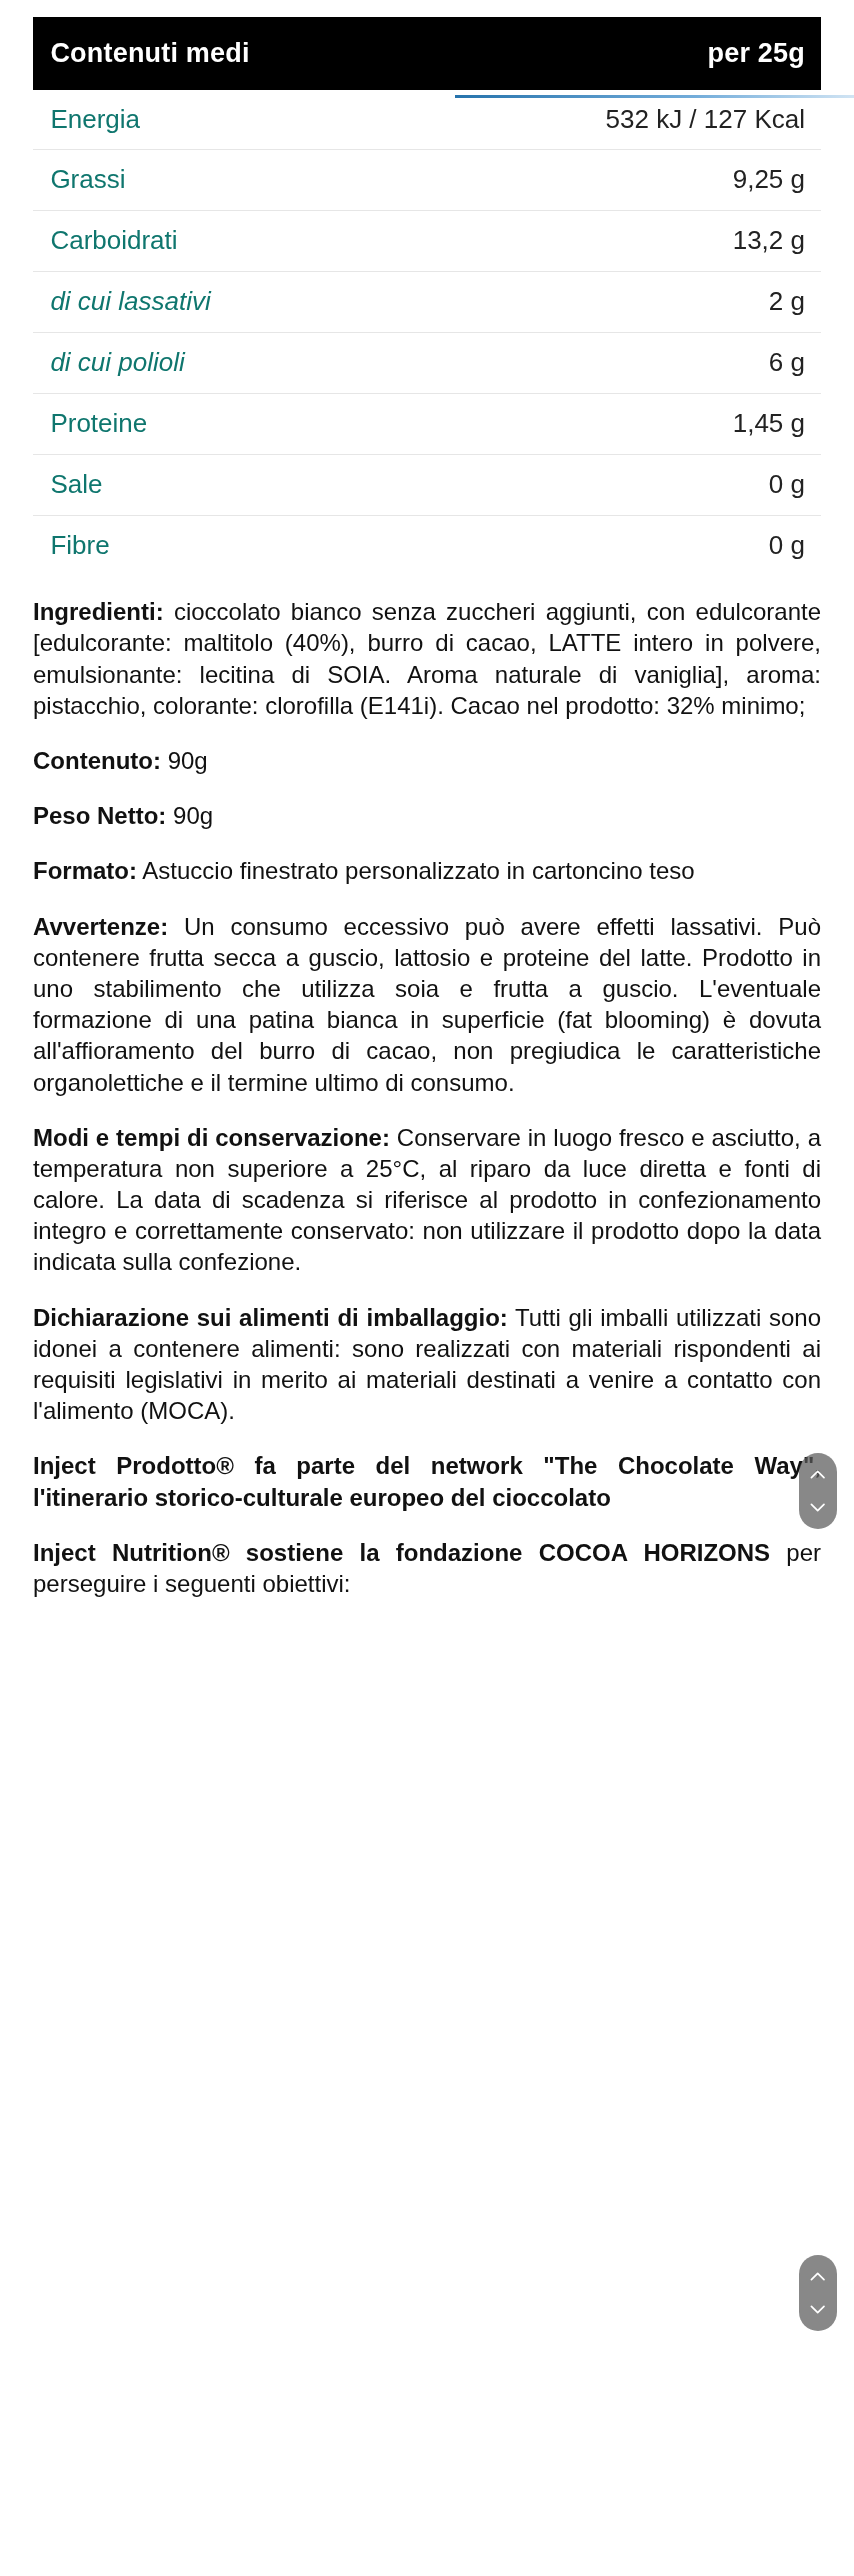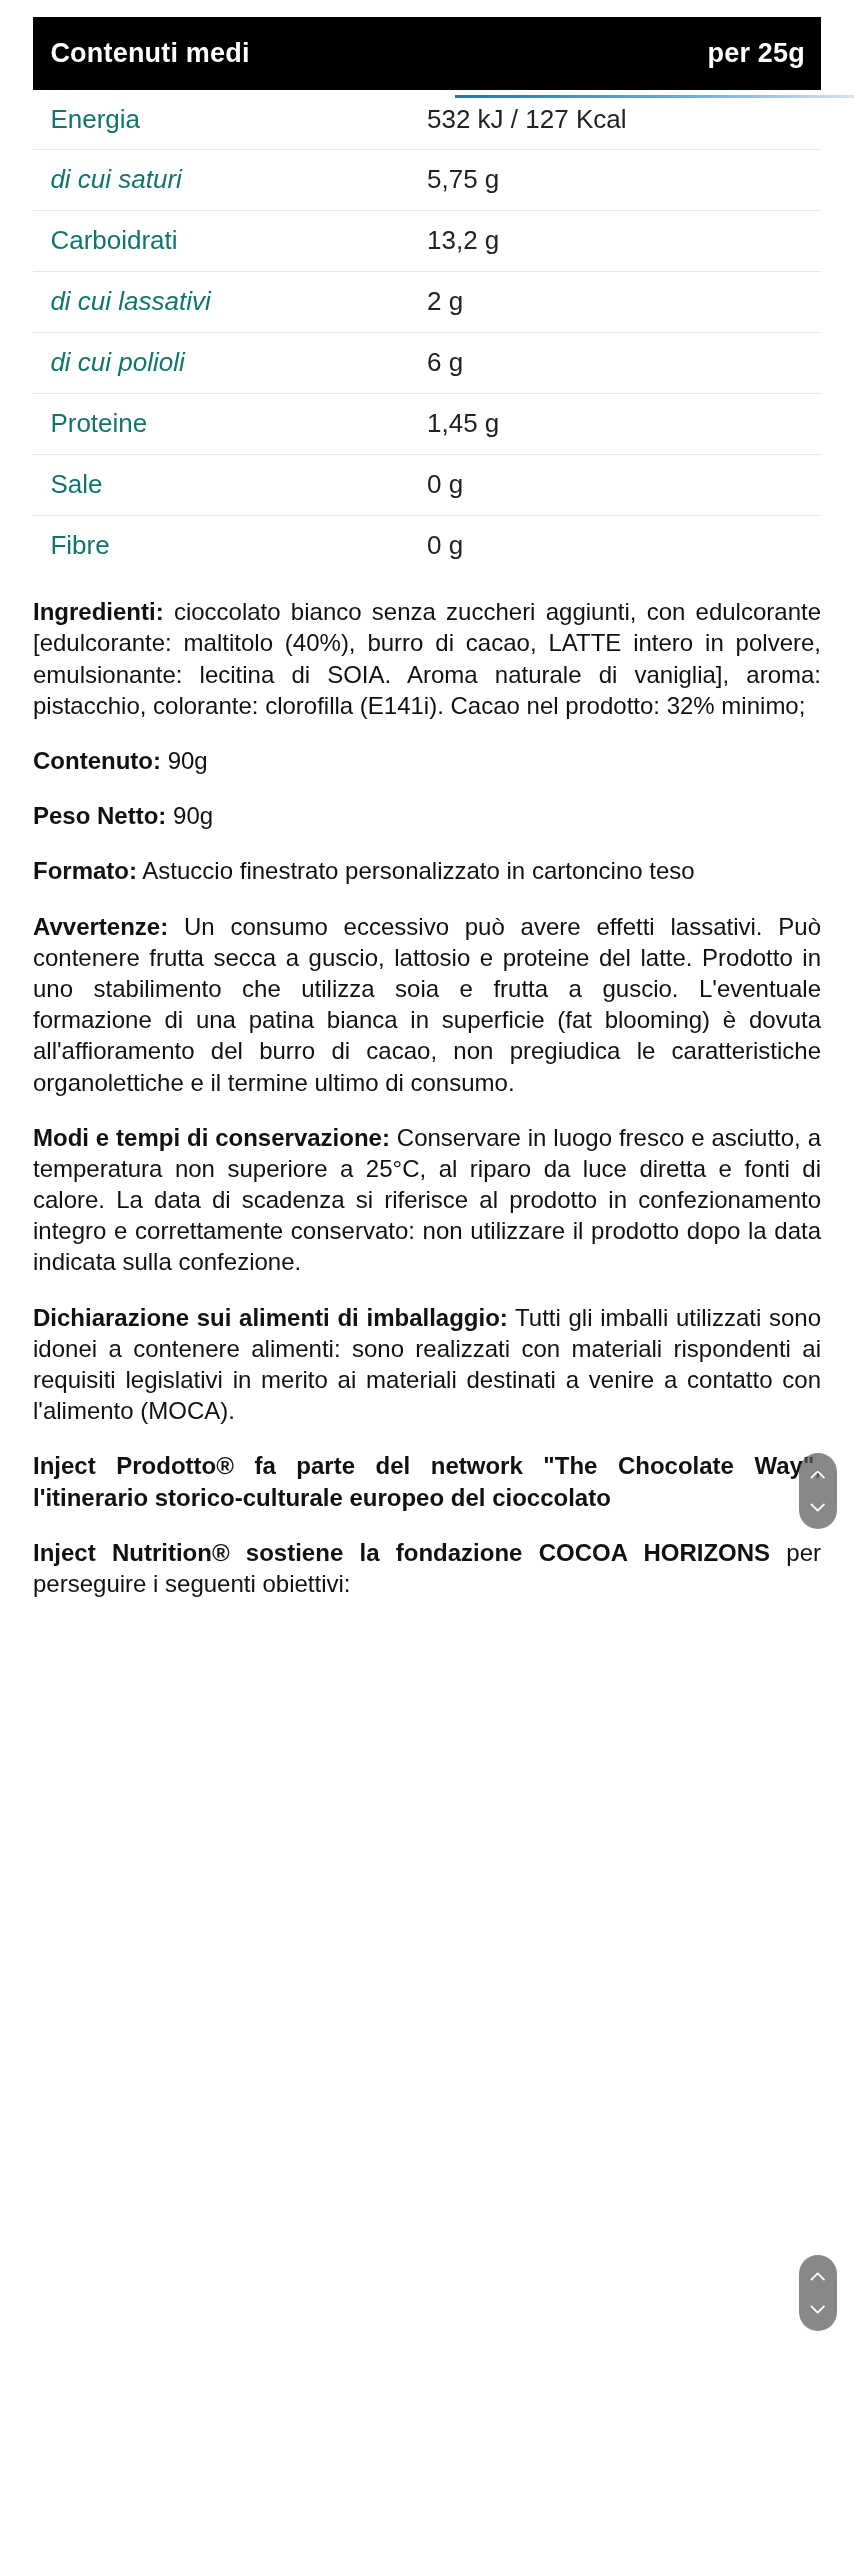--- a/index.html
+++ b/index.html
@@ -66,20 +66,21 @@
   }
   .nutrition-table tbody tr:last-child td {
     border-bottom: none;
   }
   td.cell-label {
     text-align: left;
     padding-left: 17.4px;
     color: #0f766e;
   }
   td.cell-value {
+    text-align: right;
     padding-right: 16px;
     color: #222222;
   }
   tr.sub td.cell-label {
     font-style: italic;
   }
 
   
   .content {
     margin: 20.6px 33px 0 33px;
@@ -148,23 +149,23 @@
       <tr class="nutrition-head-row">
         <th class="th-left">Contenuti medi</th>
         <th class="th-right">per 25g</th>
       </tr>
     </thead>
     <tbody id="nutrition-body">
         <tr>
           <td class="cell-label">Energia</td>
           <td class="cell-value">532 kJ / 127 Kcal</td>
         </tr>
-        <tr class="sub">
-          <td class="cell-label">di cui saturi</td>
-          <td class="cell-value">5,75 g</td>
+        <tr>
+          <td class="cell-label">Grassi</td>
+          <td class="cell-value">9,25 g</td>
         </tr>
         <tr>
           <td class="cell-label">Carboidrati</td>
           <td class="cell-value">13,2 g</td>
         </tr>
         <tr class="sub">
           <td class="cell-label">di cui lassativi</td>
           <td class="cell-value">2 g</td>
         </tr>
         <tr class="sub">

